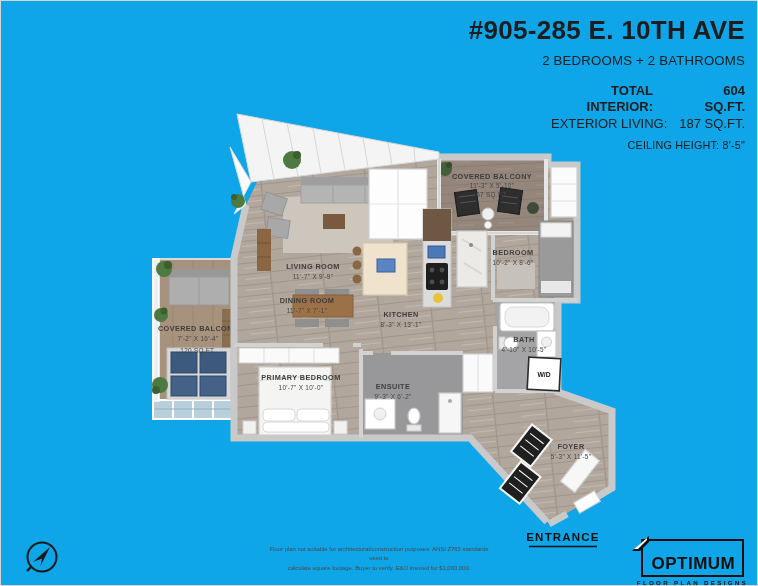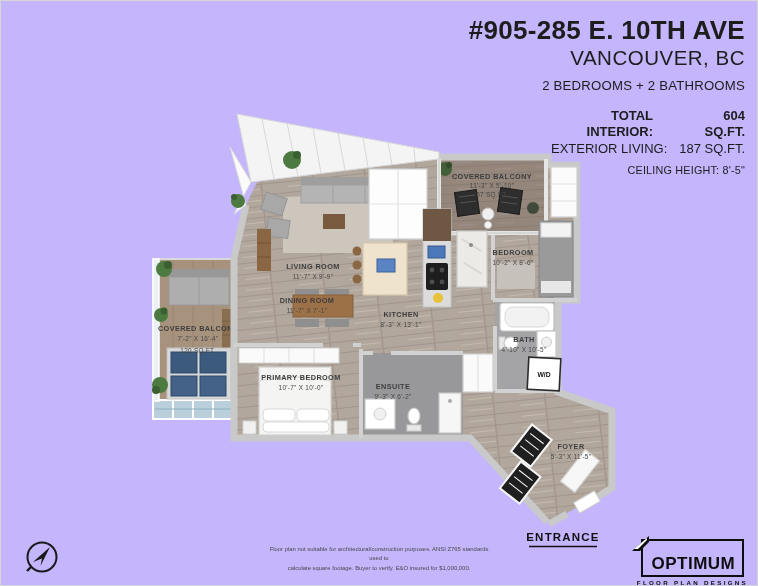--- a/index.html
+++ b/index.html
@@ -1,17 +1,17 @@
 <!DOCTYPE html>
 <html><head>
 <meta charset="utf-8">
 <style>
   html,body{margin:0;padding:0;background:#fff;}
   body{width:758px;height:586px;}
-  .page{position:relative;width:756px;height:584px;border:1px solid #d6d6d6;background:#c4b5fd;
+  .page{position:relative;width:756px;height:584px;border:1px solid #d6d6d6;background:#0ea5e9;
         font-family:"Liberation Sans",sans-serif;overflow:hidden;color:#1d1d1d;}
   
   .header{position:absolute;top:15px;right:12px;text-align:right;z-index:3;}
   .addr1{font-size:26px;font-weight:bold;letter-spacing:.3px;line-height:1.1;margin:0;}
   .addr2{font-size:20.5px;font-weight:400;letter-spacing:.5px;margin-top:1px;}
   .summary{font-size:13.2px;font-weight:400;letter-spacing:.2px;margin-top:8px;}
   .stats{margin-top:15px;width:194px;margin-left:auto;font-size:13px;}
   .stat-row{display:flex;justify-content:space-between;line-height:1.3;}
   .stat-row.bold{font-weight:bold;gap:32px;}
   .ceiling{font-size:10.8px;margin-top:6px;letter-spacing:.2px;}
@@ -32,21 +32,20 @@
   .logo-arrow{position:absolute;left:-11px;top:-7px;width:20px;height:20px;}
   .logo-subtitle{font-size:6.2px;font-weight:bold;letter-spacing:2.3px;color:#0e0e0e;margin-top:2px;}
 </style>
 </head>
 <body>
 
 <div class="page">
 
   <div class="header">
     <div class="addr1">#905-285 E. 10TH AVE</div>
-    <div class="addr2">VANCOUVER, BC</div>
     <div class="summary">2 BEDROOMS + 2 BATHROOMS</div>
     <div class="stats">
       <div class="stat-row bold">
         <span>TOTAL INTERIOR:</span>
         <span>604 SQ.FT.</span>
       </div>
       <div class="stat-row">
         <span>EXTERIOR LIVING:</span>
         <span>187 SQ.FT.</span>
       </div>

